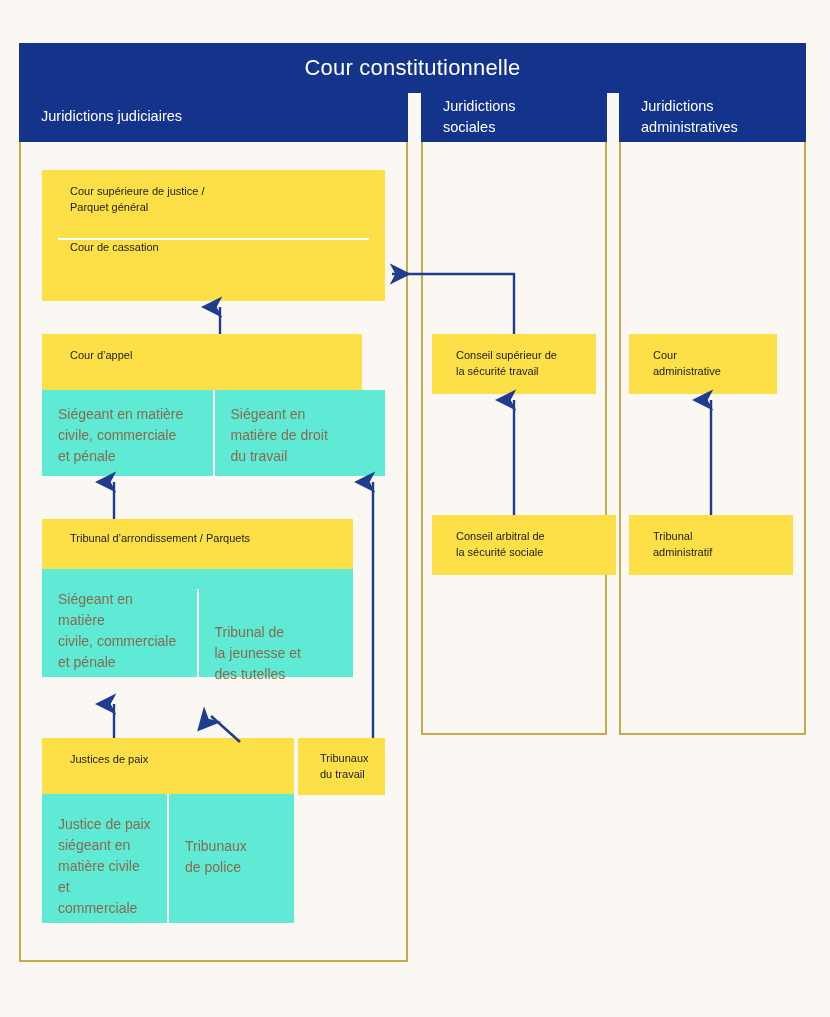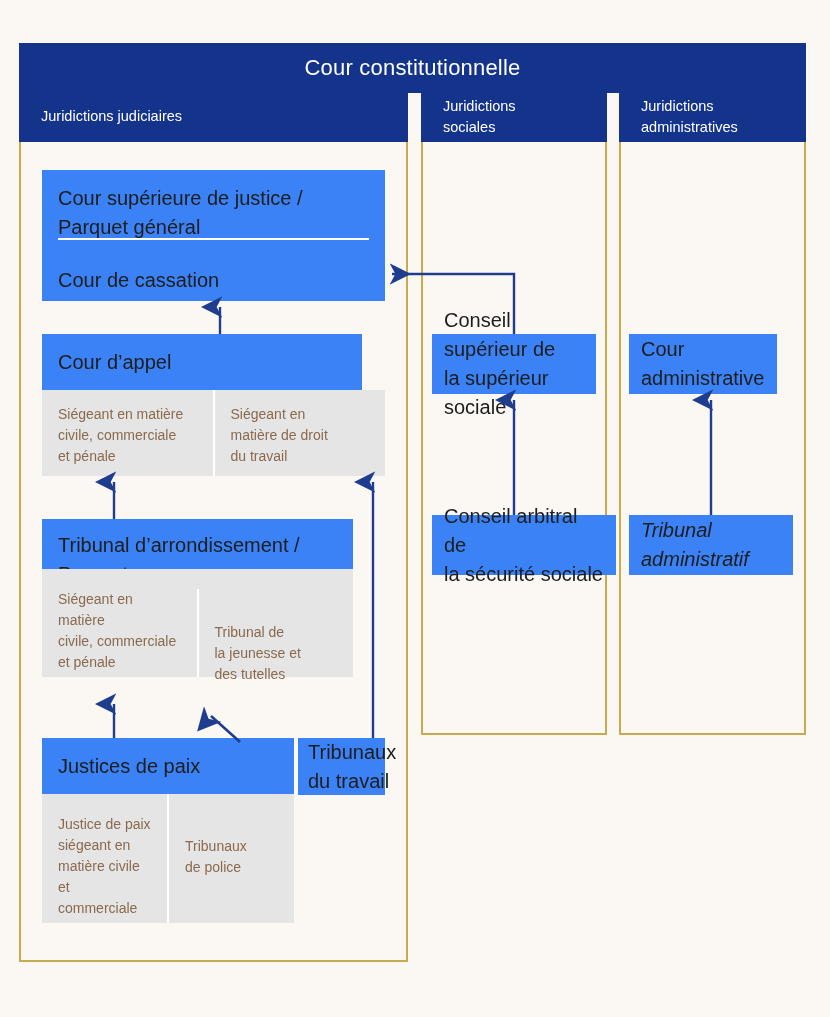--- a/index.html
+++ b/index.html
@@ -59,39 +59,40 @@
     background: transparent;
   }
   .frame-jud { left: 19px;  top: 142px; width: 389px; height: 820px; }
   .frame-soc { left: 421px; top: 142px; width: 186px; height: 593px; }
   .frame-adm { left: 619px; top: 142px; width: 187px; height: 593px; }
 
   
   .box {
     position: absolute;
     box-sizing: border-box;
-    background: #3b82f6;
+    background: #fde047;
     color: #1d1d1b;
-    font-size: 20px;
+    font-size: 11px;
     line-height: 1.45;
+    padding-left: 12px;
   }
   .box .box-title {
     padding: 14px 16px;
     white-space: pre-line;
   }
   .box.centered-v {
     display: flex;
     align-items: center;
   }
 
   
   .subpanel {
     position: absolute;
     box-sizing: border-box;
-    background: #e5e5e5;
+    background: #5eead4;
     display: flex;
   }
   .subcell {
     flex: 1 1 0;
     padding: 14px 16px;
     color: #8a6a4d;
     font-size: 14px;
     line-height: 1.5;
     white-space: pre-line;
     box-sizing: border-box;
@@ -178,33 +179,33 @@
 de police</div>
   </div>
 
   <div class="box centered-v" style="left:298px; top:738px; width:87px; height:57px;">
     <div class="box-title" style="padding:0 10px;">Tribunaux
 du travail</div>
   </div>
 
   <div class="box centered-v" style="left:432px; top:334px; width:164px; height:60px;">
     <div class="box-title" style="padding:0 12px;">Conseil supérieur de
-la supérieur sociale</div>
+la sécurité travail</div>
   </div>
   <div class="box centered-v" style="left:432px; top:515px; width:184px; height:60px;">
     <div class="box-title" style="padding:0 12px;">Conseil arbitral de
 la sécurité sociale</div>
   </div>
 
   <div class="box centered-v" style="left:629px; top:334px; width:148px; height:60px;">
     <div class="box-title" style="padding:0 12px;">Cour
 administrative</div>
   </div>
   <div class="box centered-v" style="left:629px; top:515px; width:164px; height:60px;">
-    <div class="box-title" style="padding:0 12px;font-style:italic;">Tribunal
+    <div class="box-title" style="padding:0 12px;">Tribunal
 administratif</div>
   </div>
 
   <svg id="arrow-layer" viewBox="0 0 830 1017">
     <defs>
       <marker id="ah-up" markerWidth="9" markerHeight="9" refX="4.5" refY="8" orient="auto" markerUnits="strokeWidth">
         <path d="M4.5,0 L9,9 L4.5,6.6 L0,9 Z" fill="#1f3d8f"></path>
       </marker>
       <marker id="ah-left" markerWidth="9" markerHeight="9" refX="8" refY="4.5" orient="auto" markerUnits="strokeWidth">
         <path d="M0,4.5 L9,0 L6.6,4.5 L9,9 Z" fill="#1f3d8f"></path>

